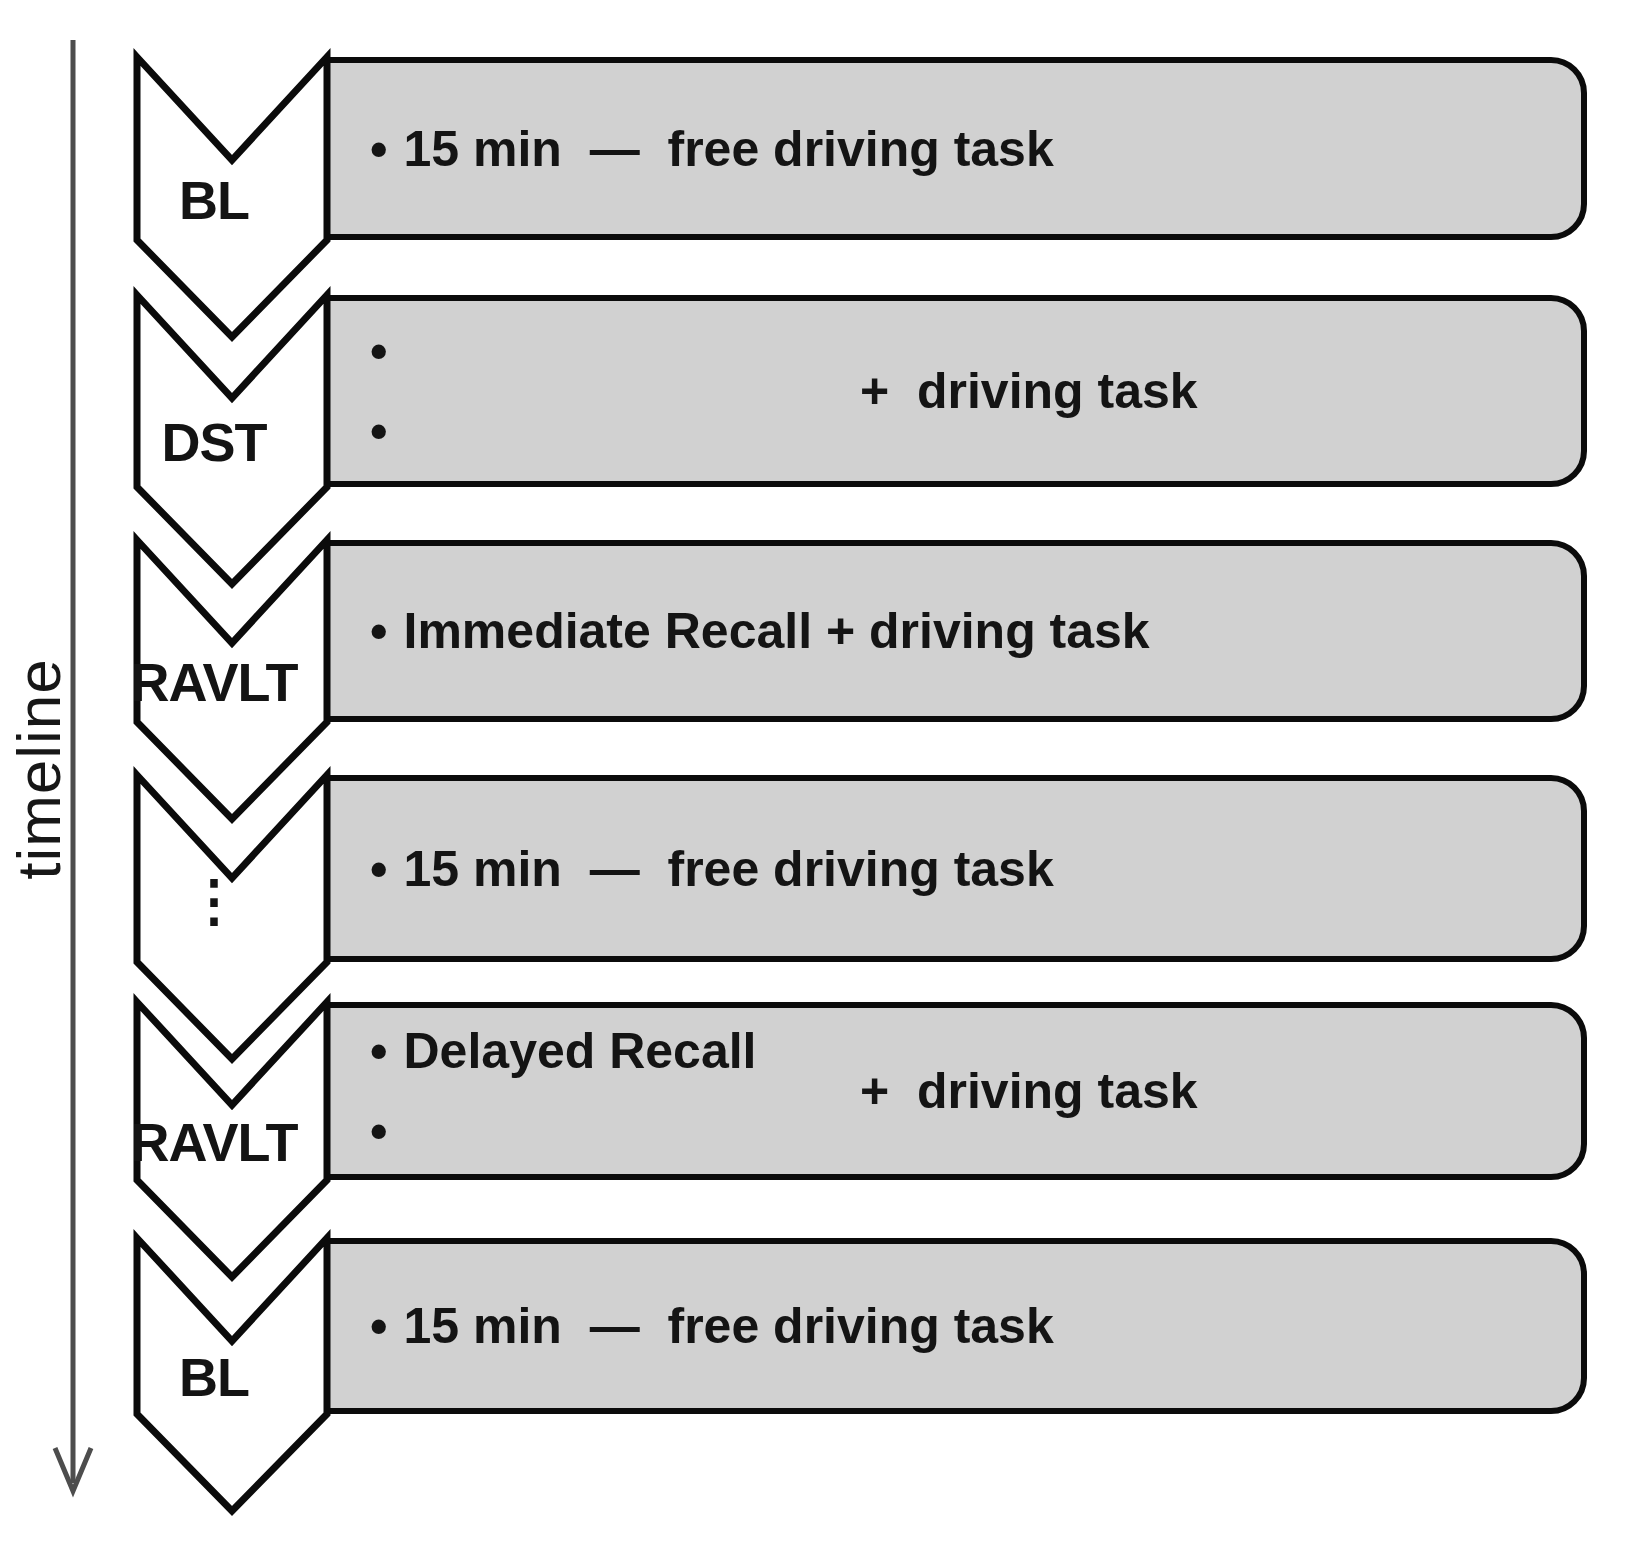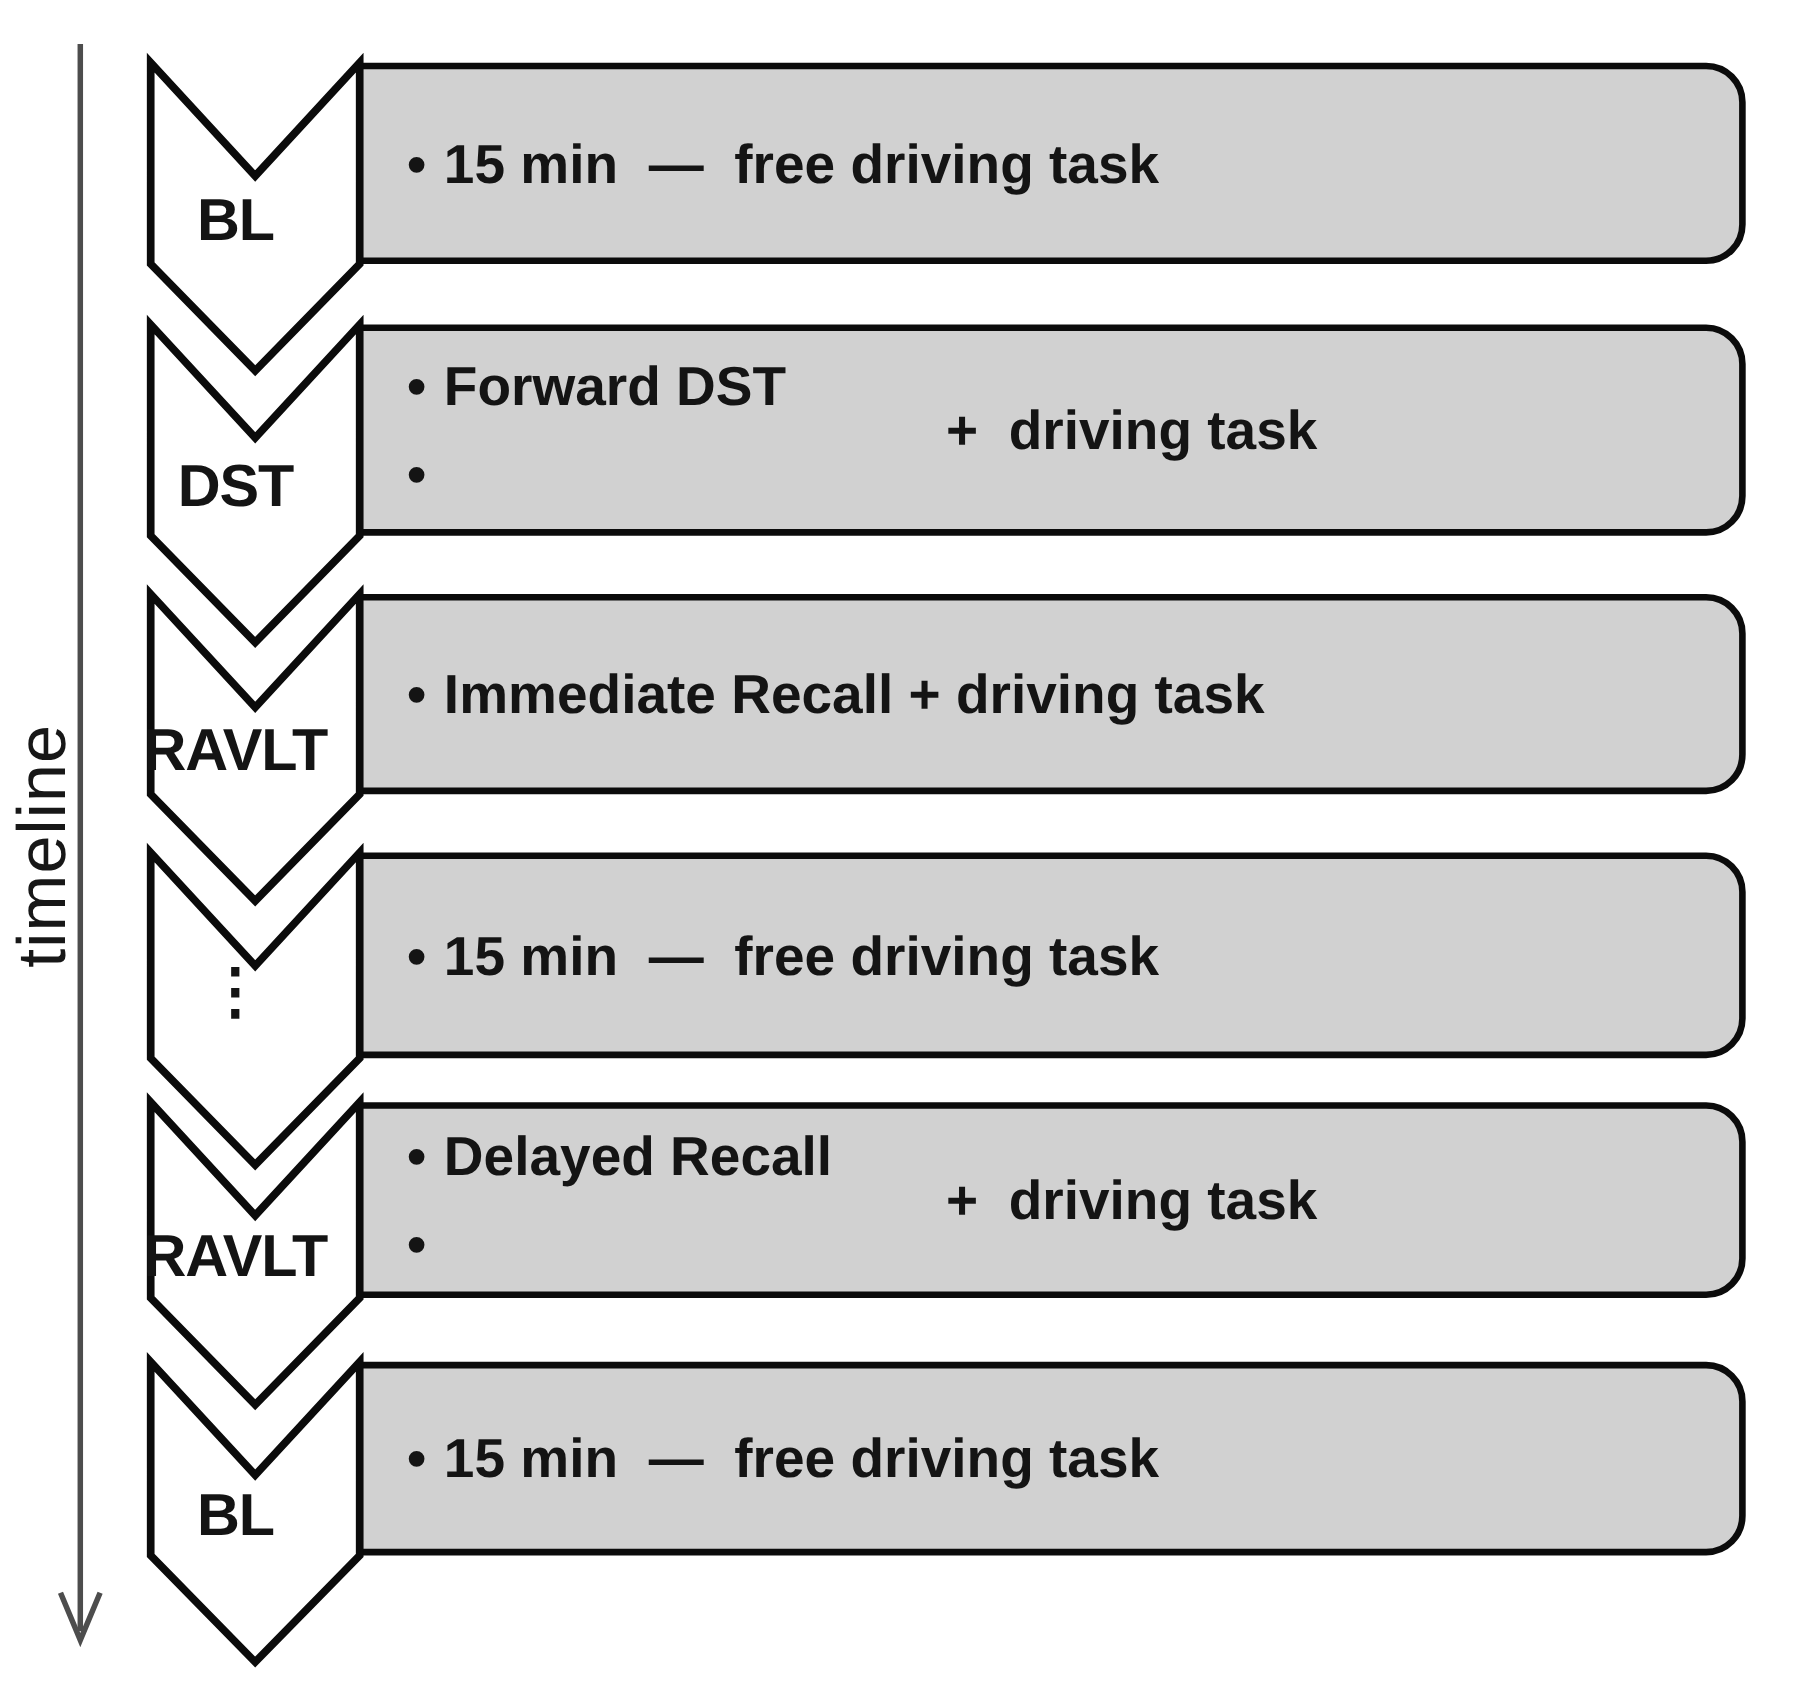--- a/index.html
+++ b/index.html
@@ -81,21 +81,21 @@
       <div class="line"><span class="bullet">•</span><span>15 min  —  free driving task</span></div>
     </div>
     <svg class="chev" width="190" height="280">
         <polygon points="0,0 95,103 190,0 190,183 95,280 0,183"></polygon>
       </svg>
     <div class="chev-label">BL</div>
   </section>
 
   <section class="row r2">
     <div class="box">
-      <div class="line"><span class="bullet">•</span><span>Forward DST</span></div>
+      <div class="line"><span class="bullet">•</span></div>
       <div class="line"><span class="bullet">•</span></div>
       <div class="side">+  driving task</div>
     </div>
     <svg class="chev" width="190" height="289">
         <polygon points="0,0 95,103 190,0 190,192 95,289 0,192"></polygon>
       </svg>
     <div class="chev-label">DST</div>
   </section>
 
   <section class="row r3">

